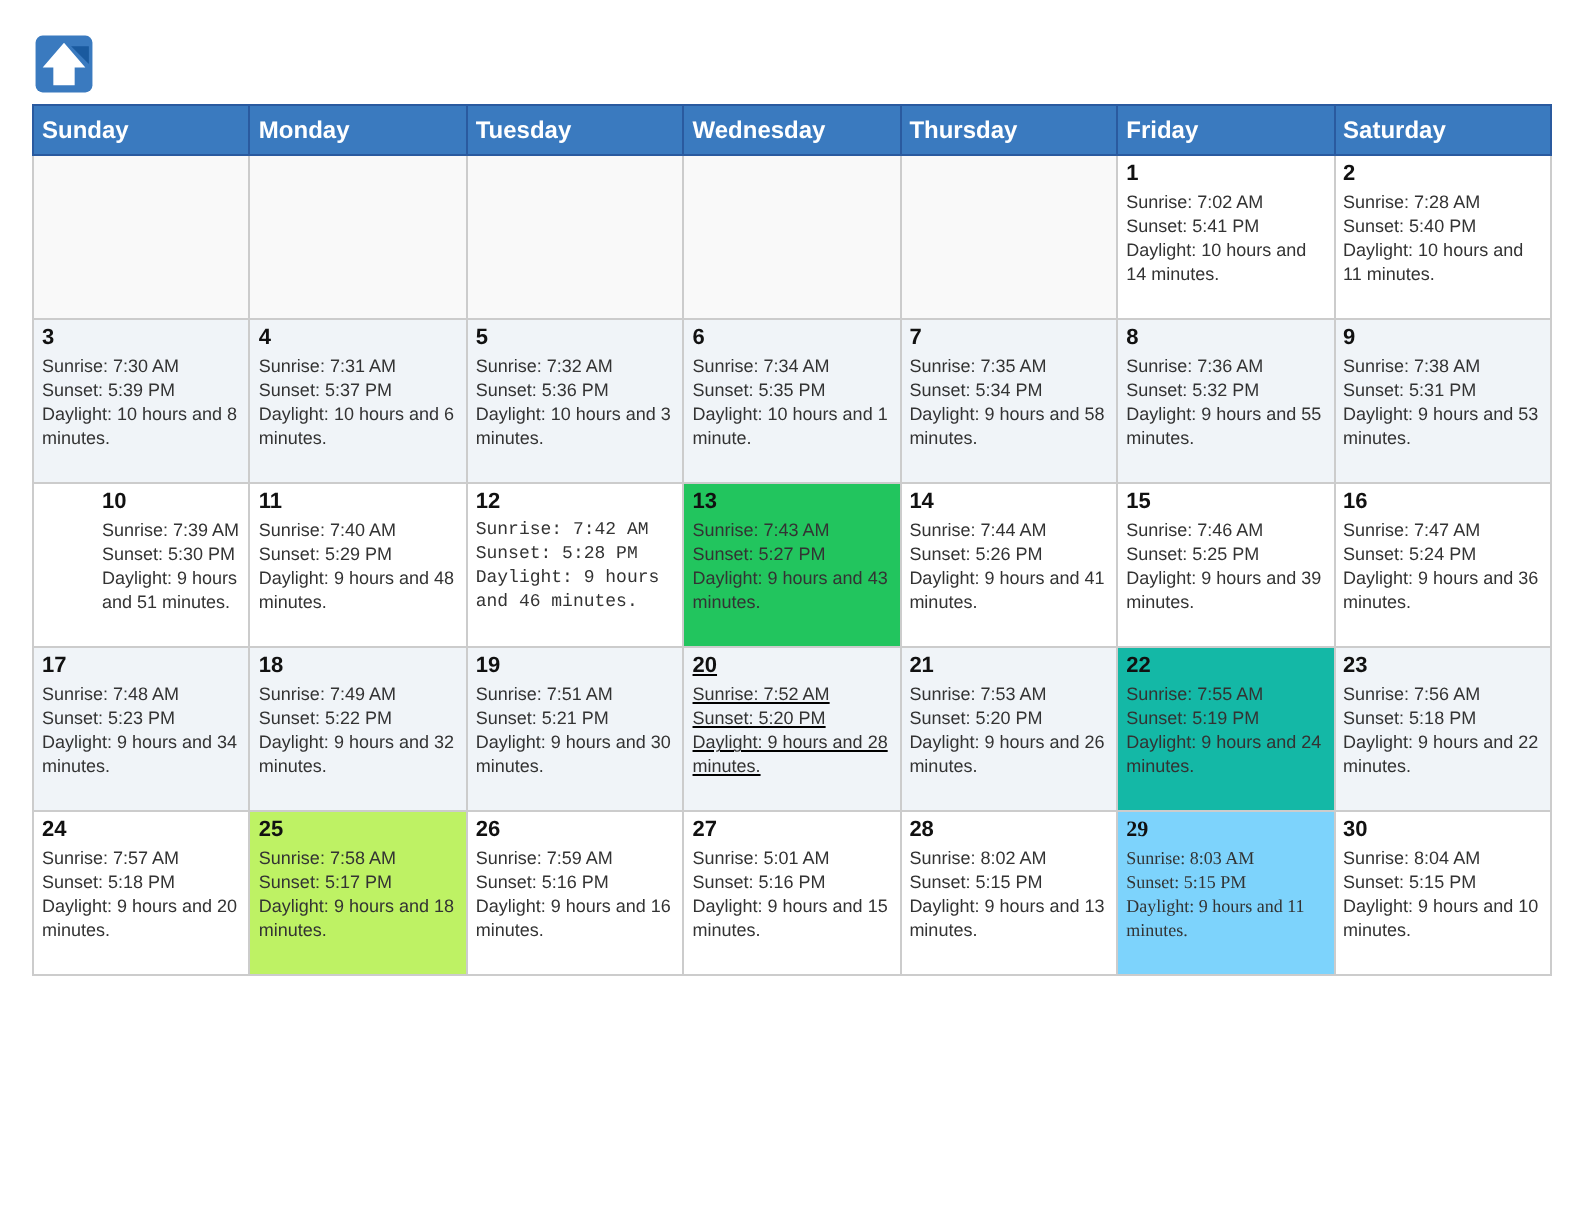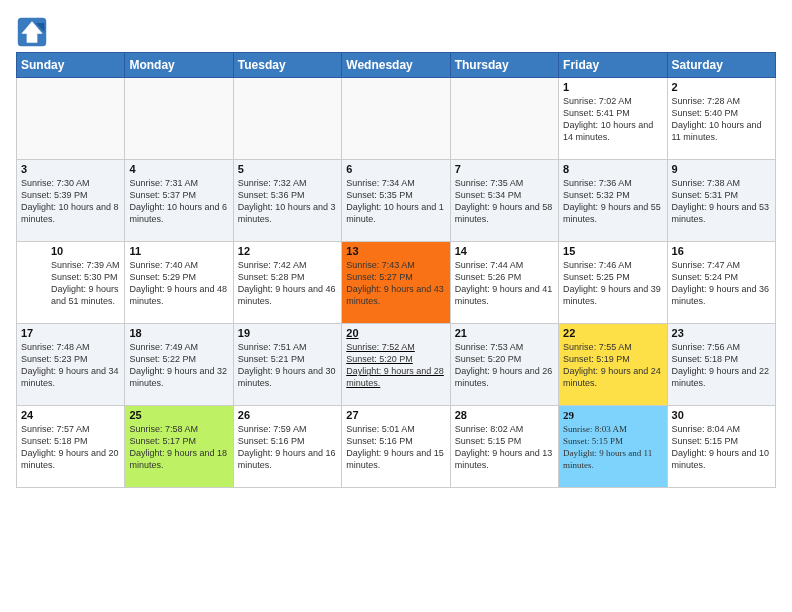--- a/index.html
+++ b/index.html
@@ -200,25 +200,25 @@
 Daylight: 9 hours and 51 minutes.</div>
           </td>
           <td style="background: rgb(255, 255, 255);">
             <div class="day-num">11</div>
             <div class="day-info" style="white-space: pre-line;">Sunrise: 7:40 AM
 Sunset: 5:29 PM
 Daylight: 9 hours and 48 minutes.</div>
           </td>
           <td style="background: rgb(255, 255, 255);">
             <div class="day-num">12</div>
-            <div class="day-info" style="white-space: pre-line;">Sunrise: 7:42 AM
+            <div class="day-info" style="white-space: pre-line; font-family: Liberation Mono, monospace;">Sunrise: 7:42 AM
 Sunset: 5:28 PM
 Daylight: 9 hours and 46 minutes.</div>
           </td>
-          <td style="background: #f97316;">
+          <td style="background: #22c55e;">
             <div class="day-num">13</div>
             <div class="day-info" style="white-space: pre-line;">Sunrise: 7:43 AM
 Sunset: 5:27 PM
 Daylight: 9 hours and 43 minutes.</div>
           </td>
           <td style="background: rgb(255, 255, 255);">
             <div class="day-num">14</div>
             <div class="day-info" style="white-space: pre-line;">Sunrise: 7:44 AM
 Sunset: 5:26 PM
 Daylight: 9 hours and 41 minutes.</div>
@@ -260,21 +260,21 @@
             <div class="day-info" style="white-space: pre-line;">Sunrise: 7:52 AM
 Sunset: 5:20 PM
 Daylight: 9 hours and 28 minutes.</div>
           </td>
           <td style="background: rgb(240, 244, 248);">
             <div class="day-num">21</div>
             <div class="day-info" style="white-space: pre-line;">Sunrise: 7:53 AM
 Sunset: 5:20 PM
 Daylight: 9 hours and 26 minutes.</div>
           </td>
-          <td style="background: #fde047;">
+          <td style="background: #14b8a6;">
             <div class="day-num">22</div>
             <div class="day-info" style="white-space: pre-line;">Sunrise: 7:55 AM
 Sunset: 5:19 PM
 Daylight: 9 hours and 24 minutes.</div>
           </td>
           <td style="background: rgb(240, 244, 248);">
             <div class="day-num">23</div>
             <div class="day-info" style="white-space: pre-line;">Sunrise: 7:56 AM
 Sunset: 5:18 PM
 Daylight: 9 hours and 22 minutes.</div>

